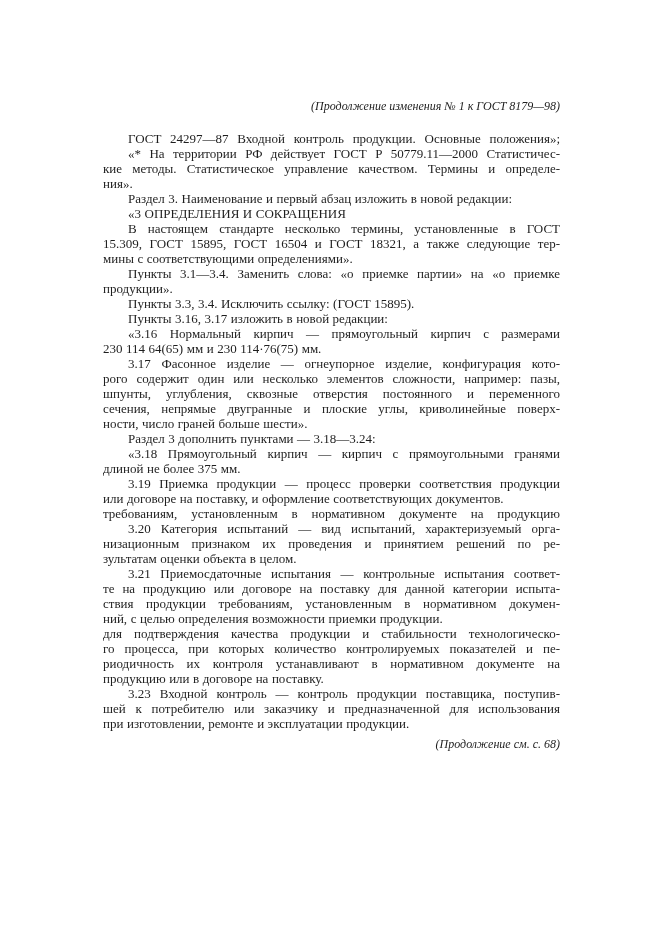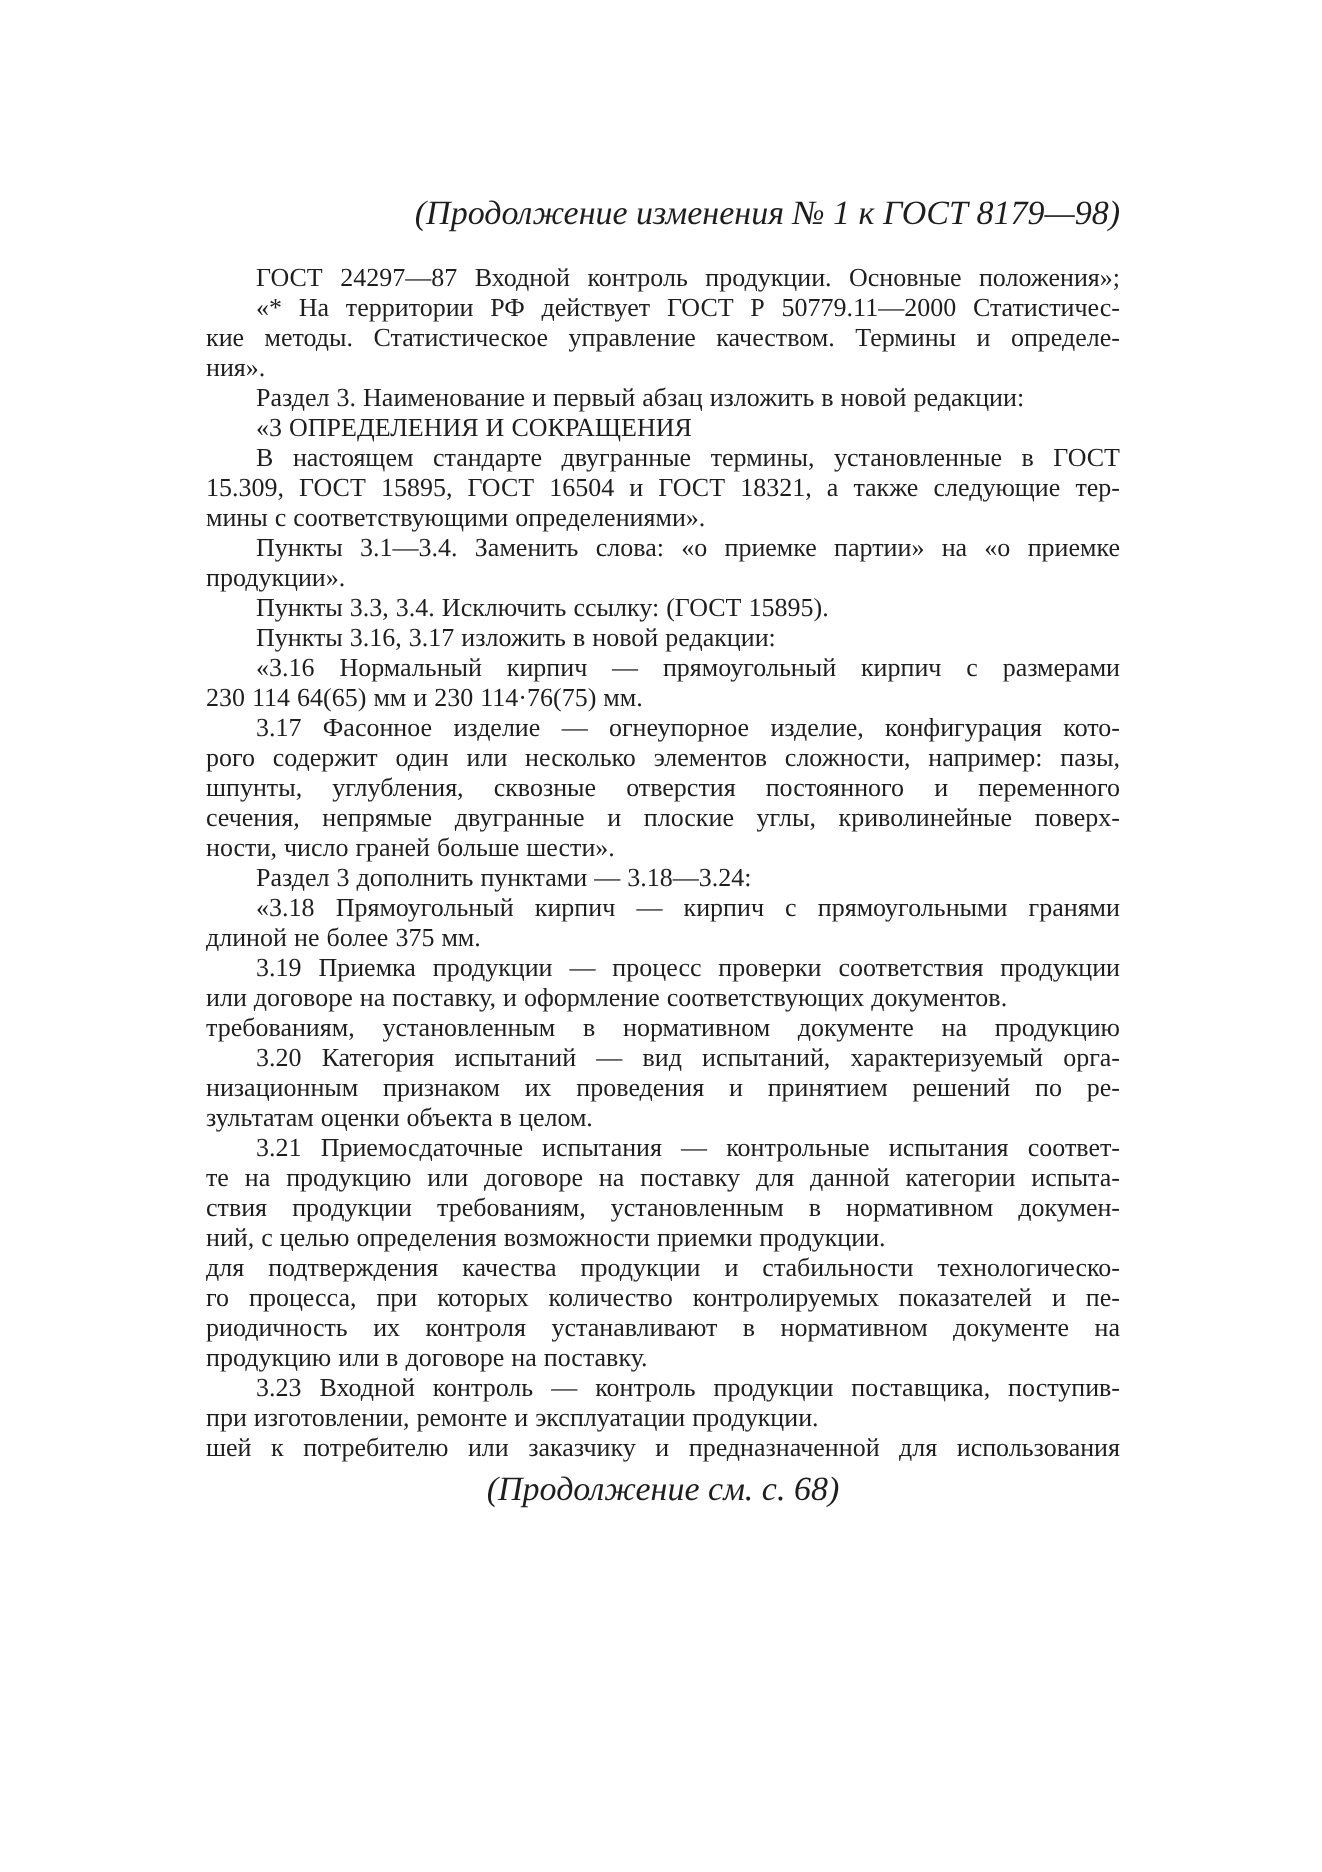--- a/index.html
+++ b/index.html
@@ -15,28 +15,28 @@
     color:#1e1e1e;
     overflow:hidden;
   }
   .column{
     position:absolute;
     left:103px;
     top:99px;
     width:457px;
   }
   .note{
-    font-size:17px;
+    font-size:12px;
     line-height:15px;
     font-style:italic;
     text-align:right;
     white-space:nowrap;
   }
   .header-note{ margin-bottom:17px; }
-  .footer-note{ margin-top:6px;text-align:center; }
+  .footer-note{ margin-top:6px; }
   .paragraph{ margin:0; }
   .line{
     font-size:13px;
     line-height:15px;
     text-align:justify;
     text-align-last:justify;
     -moz-text-align-last:justify;
     word-spacing:0.02em;
   }
   .line.first{ text-indent:25px; }
@@ -62,21 +62,21 @@
           <div class="line"><span>кие методы. Статистическое управление качеством. Термины и определе-</span></div>
           <div class="line last"><span>ния».</span></div>
         </div>
         <div class="paragraph">
           <div class="line first last"><span>Раздел 3. Наименование и первый абзац изложить в новой редакции:</span></div>
         </div>
         <div class="paragraph">
           <div class="line first last"><b>«3 ОПРЕДЕЛЕНИЯ И СОКРАЩЕНИЯ</b></div>
         </div>
         <div class="paragraph">
-          <div class="line first"><span>В настоящем стандарте двугранные термины, установленные в ГОСТ</span></div>
+          <div class="line first"><span>В настоящем стандарте несколько термины, установленные в ГОСТ</span></div>
           <div class="line"><span>15.309, ГОСТ 15895, ГОСТ 16504 и ГОСТ 18321, а также следующие тер-</span></div>
           <div class="line last"><span>мины с соответствующими  определениями».</span></div>
         </div>
         <div class="paragraph">
           <div class="line first"><span>Пункты 3.1—3.4. Заменить слова: «о приемке партии» на «о приемке</span></div>
           <div class="line last"><span>продукции».</span></div>
         </div>
         <div class="paragraph">
           <div class="line first last"><span>Пункты 3.3, 3.4. Исключить ссылку: (ГОСТ 15895).</span></div>
         </div>
@@ -118,20 +118,20 @@
           <div class="line last"><span>ний, с целью определения возможности приемки продукции.</span></div>
         </div>
         <div class="paragraph">
           <div class="line"><span>для подтверждения качества продукции и стабильности технологическо-</span></div>
           <div class="line"><span>го процесса, при которых количество контролируемых показателей и пе-</span></div>
           <div class="line"><span>риодичность их контроля устанавливают в нормативном документе на</span></div>
           <div class="line last"><span>продукцию или в договоре на поставку.</span></div>
         </div>
         <div class="paragraph">
           <div class="line first"><span>3.23 </span><b>Входной контроль</b><span> — контроль продукции поставщика, поступив-</span></div>
+          <div class="line"><span>шей к потребителю или заказчику и предназначенной для использования</span></div>
           <div class="line last"><span>при изготовлении, ремонте и эксплуатации продукции.</span></div>
-          <div class="line"><span>шей к потребителю или заказчику и предназначенной для использования</span></div>
         </div>
       </div>
 
     <div class="note footer-note">(Продолжение см. с. 68)</div>
   </div>
 </div>
 
 </body></html>

